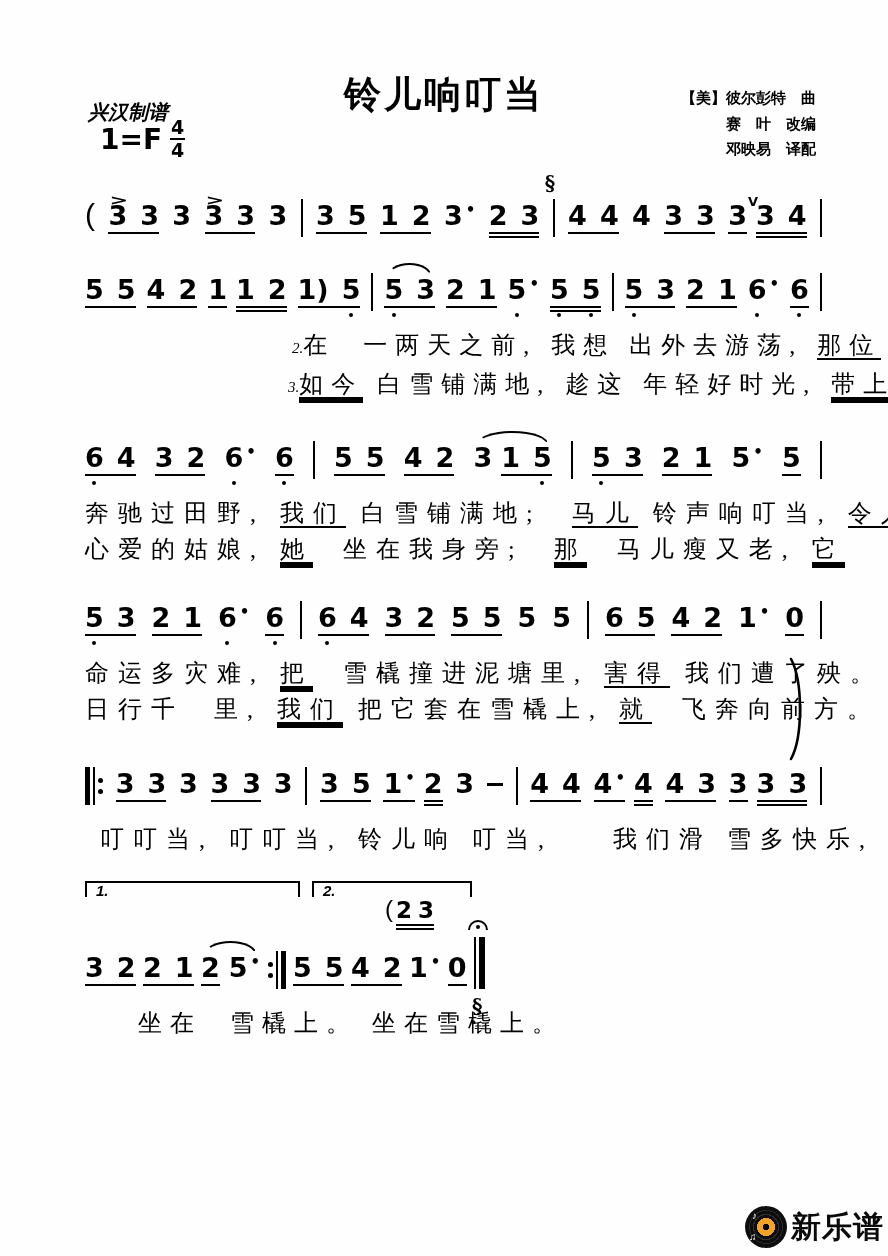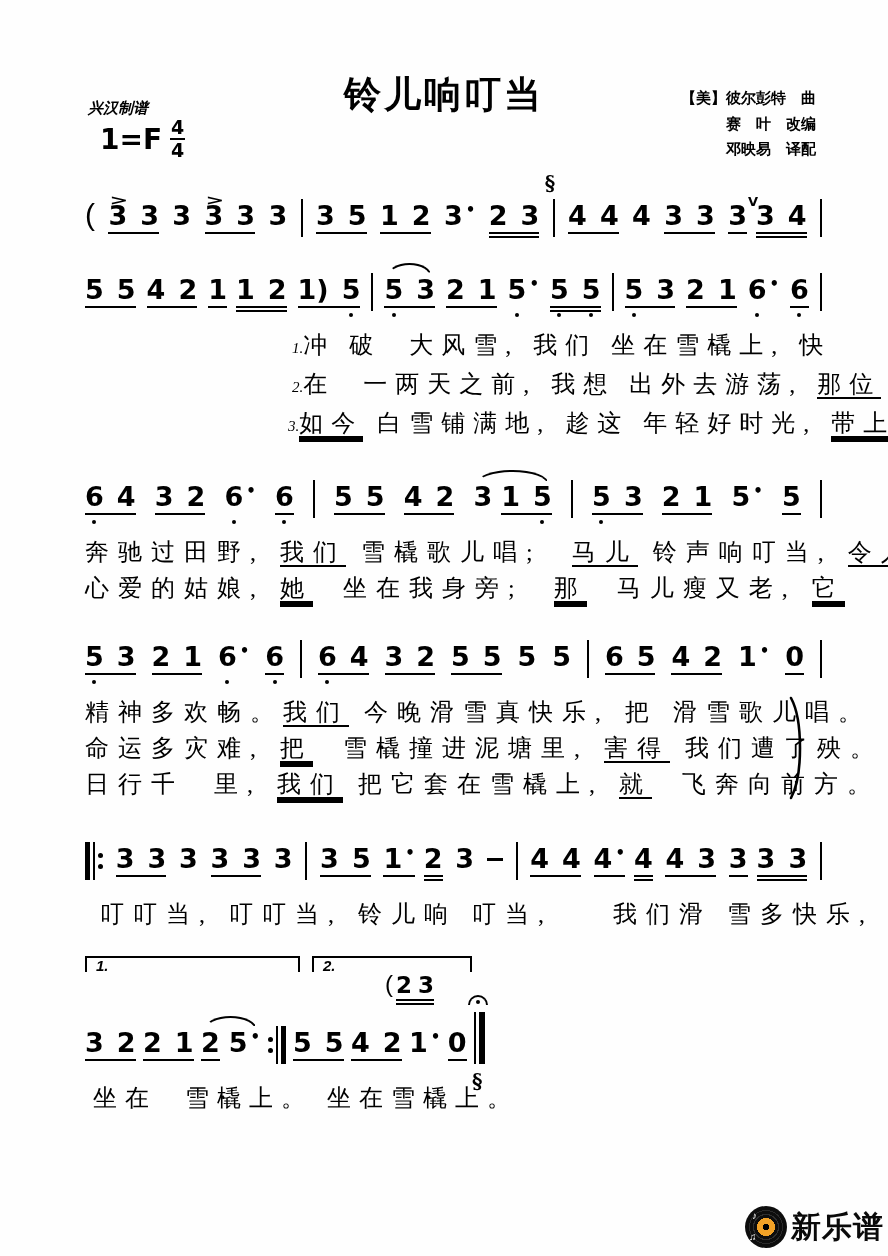--- a/index.html
+++ b/index.html
@@ -2,21 +2,21 @@
 <html><head>
 <meta charset="utf-8">
 <style>
   html,body{margin:0;padding:0;background:#e8e8e8}
   .page{position:relative;width:888px;height:1256px;background:#fefefe;color:#000;overflow:hidden;
         font-family:"Liberation Sans",sans-serif}
   .page *{box-sizing:border-box}
   .page i{font-style:normal}
 
   
-  .engraver{position:absolute;left:88px;top:99px;font-size:15px;font-weight:bold;font-style:italic;
+  .engraver{position:absolute;left:88px;top:99px;font-size:20px;font-weight:bold;font-style:italic;
             font-family:"Liberation Serif",serif}
   .keysig{position:absolute;left:100px;top:118px;display:flex;align-items:center;gap:8px;
           font-weight:bold;font-size:28px;font-family:"DejaVu Sans",sans-serif}
   .timesig{display:inline-flex;flex-direction:column;align-items:center;font-size:19px;line-height:1;font-weight:bold}
   .tsep{width:15px;height:2px;background:#000;margin:1px 0}
   .title{position:absolute;left:0;right:0;top:70px;margin:0;text-align:center;
          font-size:37px;font-weight:bold;letter-spacing:3px;font-family:"Liberation Serif",serif}
   .credits{position:absolute;right:72px;top:86px;text-align:right;font-size:15px;font-weight:bold;
            line-height:1.7;font-family:"Liberation Serif",serif}
 
@@ -334,21 +334,20 @@
           </span>
           <span class="grp">
             <span class="note">
               <span class="digit">6<i class="lowdot"></i></span>
             </span>
             <i class="beam b1"></i>
           </span>
           <span class="bar"></span>
         </div>
         <div class="lyrics">
-          <div class="lyric-row" style="padding-left: 207px; letter-spacing: 8px;"><span class="seg vn">1.</span><span class="seg">冲 破  大风雪, 我们 坐在雪橇上, 快</span></div>
           <div class="lyric-row" style="padding-left: 207px; letter-spacing: 8px;"><span class="seg vn">2.</span><span class="seg">在  一两天之前, 我想 出外去游荡, </span><span class="seg lu1">那位</span></div>
           <div class="lyric-row" style="padding-left: 203px; letter-spacing: 8px; text-align: center;"><span class="seg vn">3.</span><span class="seg lu2">如今</span><span class="seg"> 白雪铺满地, 趁这 年轻好时光, </span><span class="seg lu2">带上</span></div>
         </div>
       </div>
       <div class="score-line" style="margin-bottom: 20px;">
         <div class="notes-row">
           <span class="grp">
             <span class="note">
               <span class="digit">6<i class="lowdot"></i></span>
             </span>
@@ -440,21 +439,21 @@
           </span>
           <span class="grp">
             <span class="note">
               <span class="digit">5</span>
             </span>
             <i class="beam b1"></i>
           </span>
           <span class="bar"></span>
         </div>
         <div class="lyrics">
-          <div class="lyric-row" style="letter-spacing: 9px;"><span class="seg">奔驰过田野, </span><span class="seg lu1">我们</span><span class="seg"> 雪橇歌儿唱;  </span><span class="seg lu1">马儿</span><span class="seg"> 铃声响叮当, </span><span class="seg lu1">令人</span></div>
+          <div class="lyric-row" style="letter-spacing: 9px;"><span class="seg">奔驰过田野, </span><span class="seg lu1">我们</span><span class="seg"> 白雪铺满地;  </span><span class="seg lu1">马儿</span><span class="seg"> 铃声响叮当, </span><span class="seg lu1">令人</span></div>
           <div class="lyric-row" style="letter-spacing: 9px;"><span class="seg">心爱的姑娘, </span><span class="seg lu2">她</span><span class="seg">  坐在我身旁;  </span><span class="seg lu2">那</span><span class="seg">  马儿瘦又老, </span><span class="seg lu2">它</span></div>
         </div>
       </div>
       <div class="score-line" style="margin-bottom: 26px;">
         <div class="notes-row">
           <span class="grp">
             <span class="note">
               <span class="digit">5<i class="lowdot"></i></span>
             </span>
             <span class="note">
@@ -548,21 +547,20 @@
           </span>
           <span class="grp">
             <span class="note">
               <span class="digit">0</span>
             </span>
             <i class="beam b1"></i>
           </span>
           <span class="bar"></span>
         </div>
         <div class="lyrics">
-          <div class="lyric-row" style="letter-spacing: 9px;"><span class="seg">精神多欢畅。</span><span class="seg lu1">我们</span><span class="seg"> 今晚滑雪真快乐, 把 滑雪歌儿唱。</span></div>
           <div class="lyric-row" style="letter-spacing: 9px;"><span class="seg">命运多灾难, </span><span class="seg lu2">把</span><span class="seg">  雪橇撞进泥塘里, </span><span class="seg lu1">害得</span><span class="seg"> 我们遭了殃。</span></div>
           <div class="lyric-row" style="letter-spacing: 9px;"><span class="seg">日行千  里, </span><span class="seg lu2">我们</span><span class="seg"> 把它套在雪橇上, </span><span class="seg lu1">就</span><span class="seg">  飞奔向前方。</span></div>
           <svg class="brace" viewBox="0 0 20 104" width="20" height="104">
             <path d="M3 2 C15 24 15 80 3 102" fill="none" stroke="#000" stroke-width="2.6" stroke-linecap="round"></path>
           </svg>
         </div>
       </div>
       <div class="score-line" style="margin-bottom: 24px;">
         <div class="notes-row">
           <span class="rep">
@@ -782,21 +780,21 @@
               </span>
               <span class="note">
                 <span class="digit">3</span>
               </span>
               <i class="beam b1"></i>
               <i class="beam b2"></i>
             </span>
           </span>
         </div>
         <div class="lyrics">
-          <div class="lyric-row" style="padding-left: 8px; letter-spacing: 8px;"><span class="seg">坐在  雪橇上。 坐在雪橇上。</span></div>
+          <div class="lyric-row" style="padding-left: 8px; letter-spacing: 8px; margin-left: 45px;"><span class="seg">坐在  雪橇上。 坐在雪橇上。</span></div>
         </div>
       </div>
     </div>
 
 
   <div class="logo">
     <span class="vinyl">
         <i class="vn1">♪</i>
         <i class="vn2">♫</i>
       </span>

